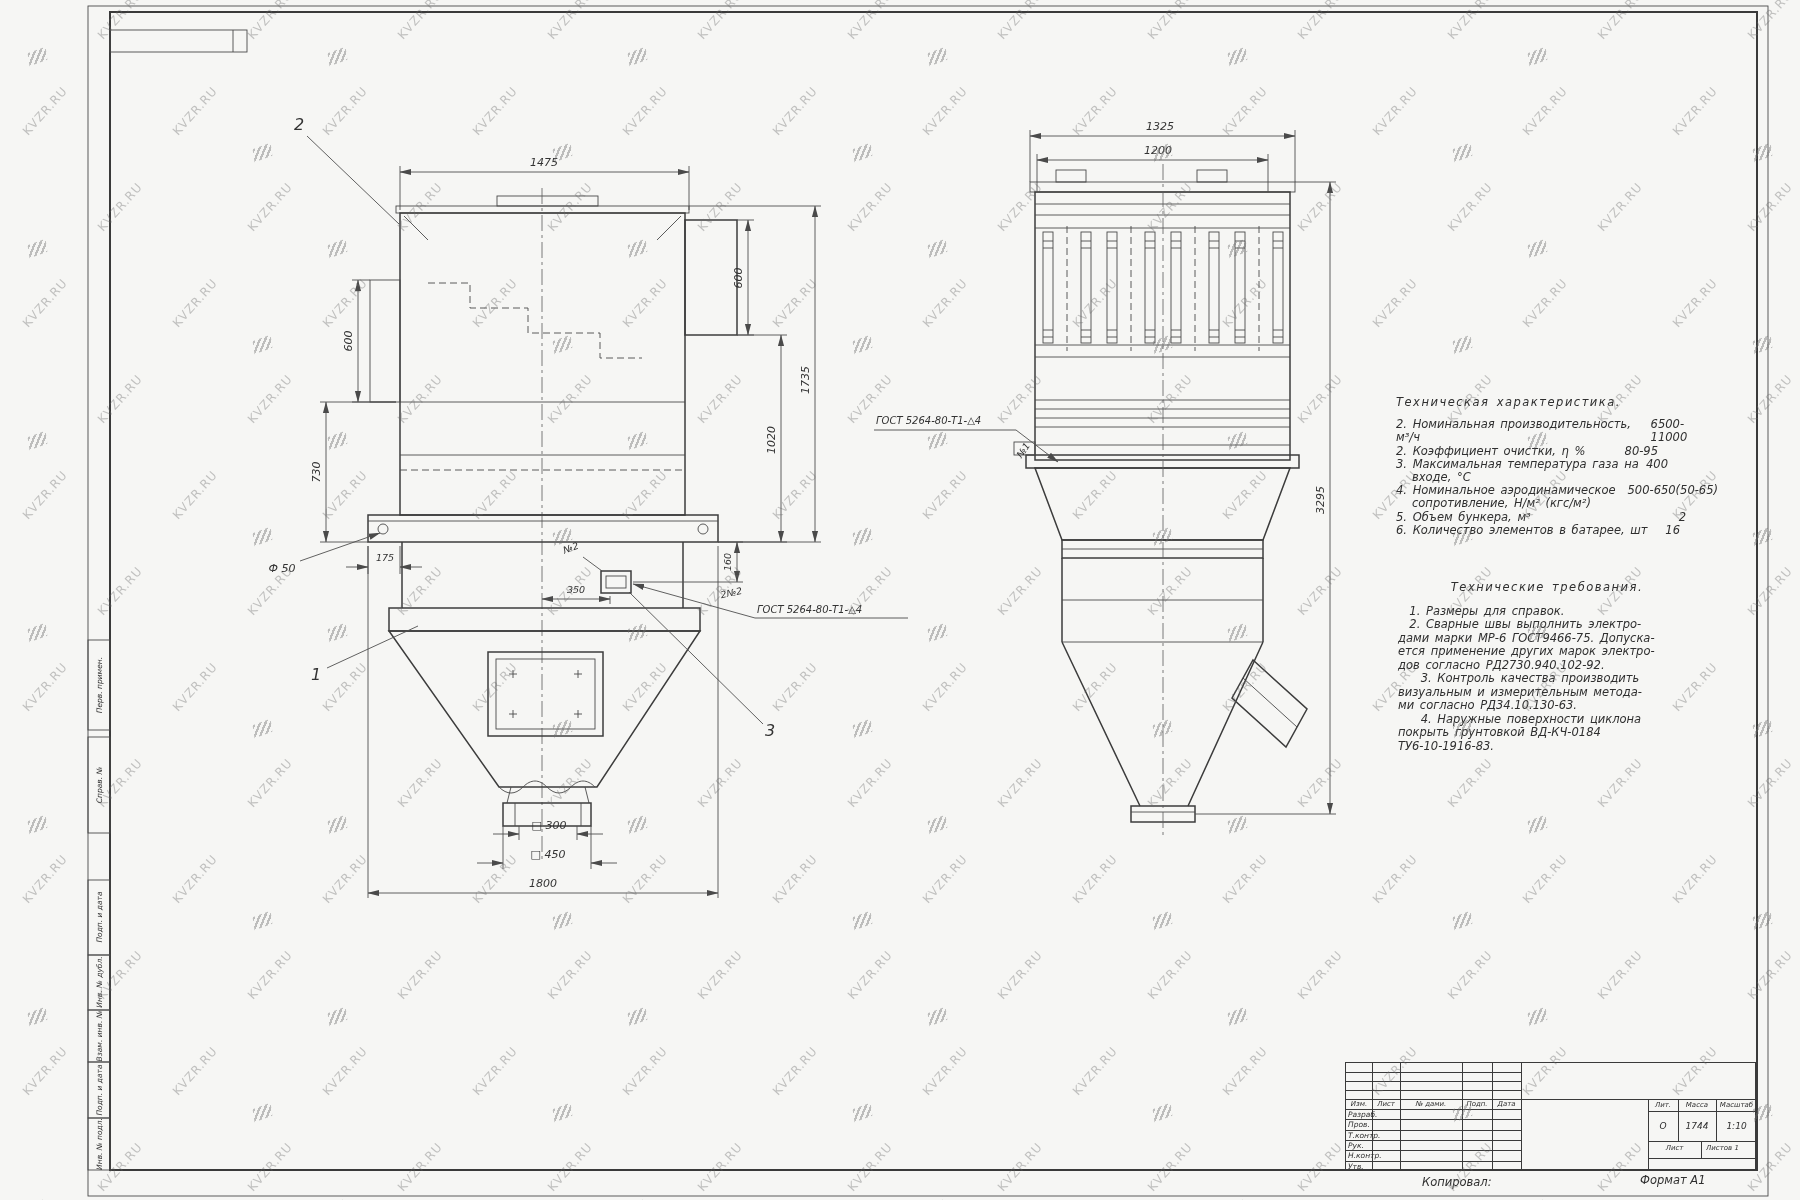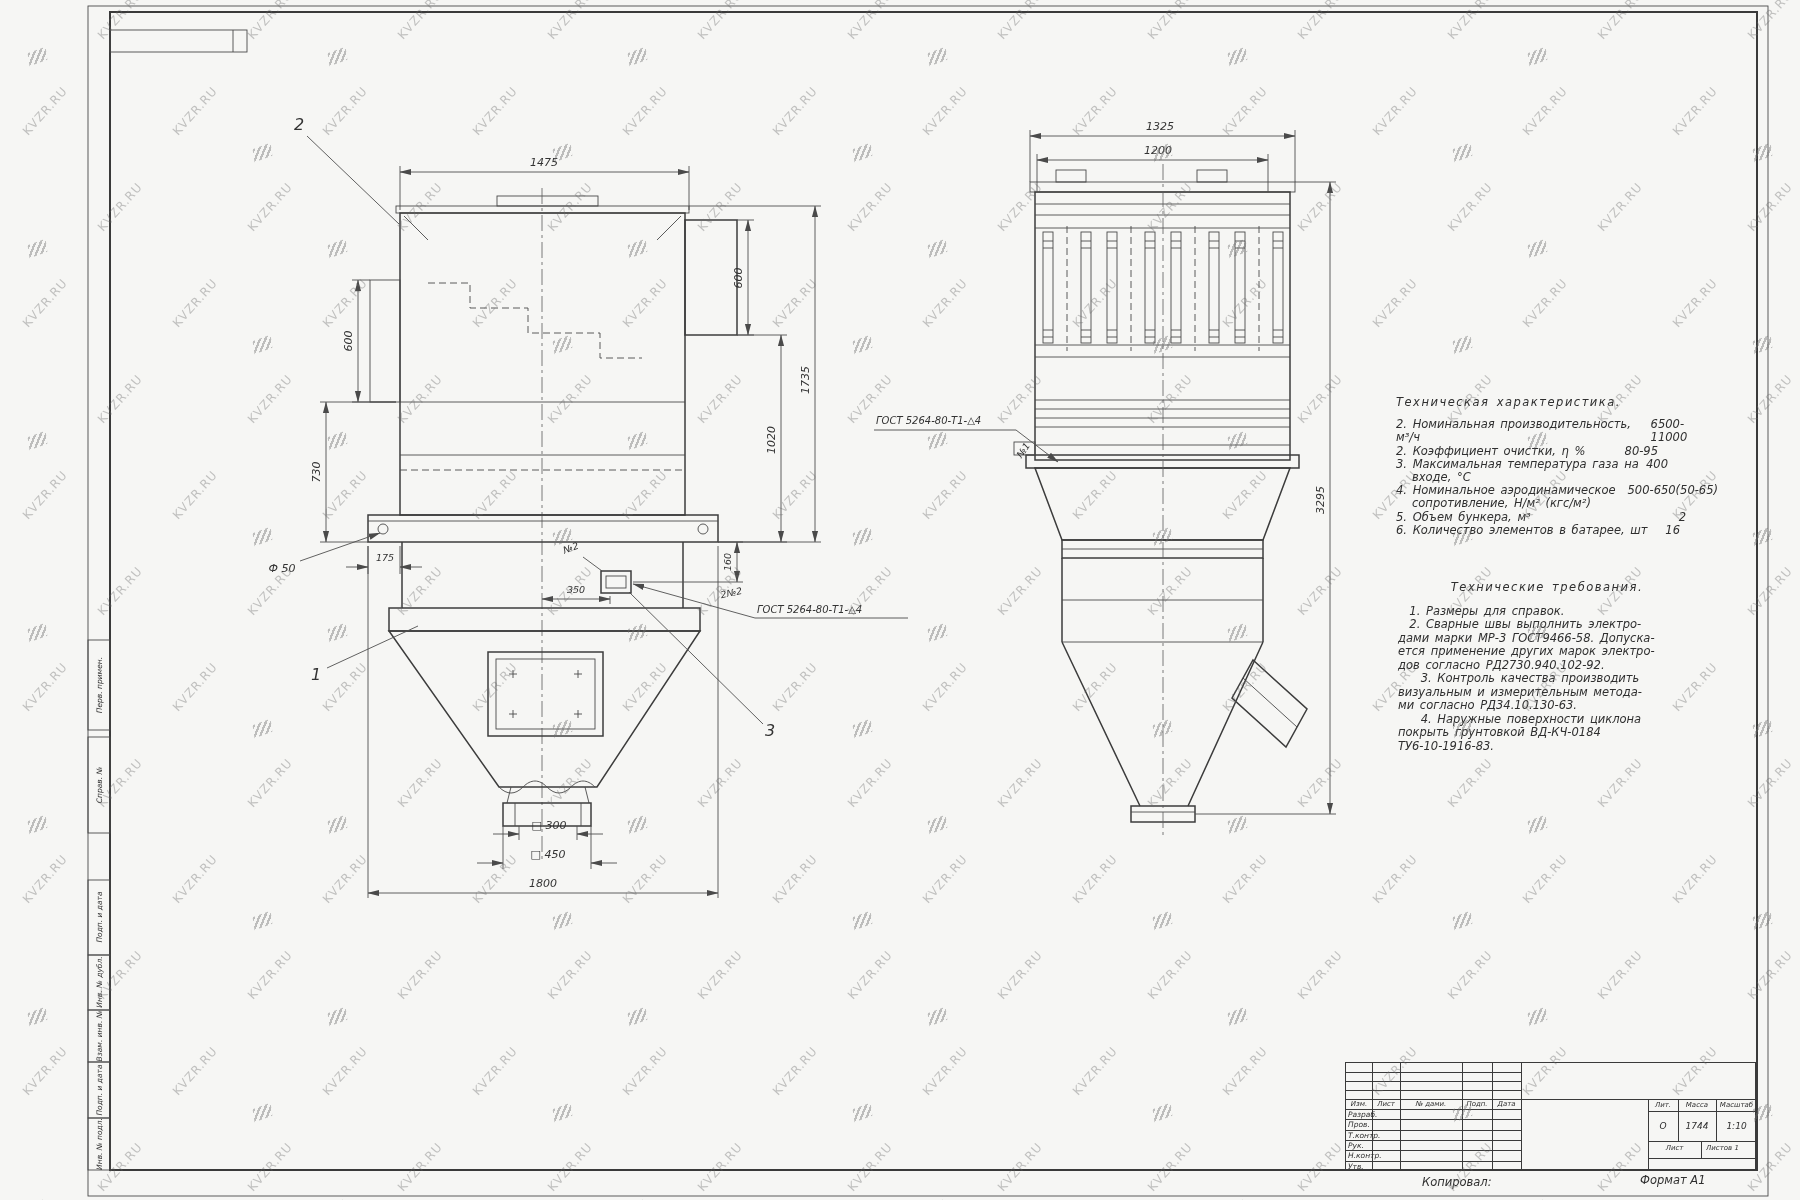--- a/index.html
+++ b/index.html
@@ -512,21 +512,21 @@
   <div class="tc-row">
       <span>6. Количество элементов в батарее, шт</span>
       <span style="padding-right:38px">16</span>
     </div>
 </div>
 
 <div id="techreqs" class="abs hand">
   <div class="tr-title">Технические требования.</div>
   <div class="tr-line">  1. Размеры для справок.</div>
   <div class="tr-line">  2. Сварные швы выполнить электро-</div>
-  <div class="tr-line">дами марки МР-3 ГОСТ9466-58. Допуска-</div>
+  <div class="tr-line">дами марки МР-6 ГОСТ9466-75. Допуска-</div>
   <div class="tr-line">ется применение других марок электро-</div>
   <div class="tr-line">дов согласно РД2730.940.102-92.</div>
   <div class="tr-line">    3. Контроль качества производить</div>
   <div class="tr-line">визуальным и измерительным метода-</div>
   <div class="tr-line">ми согласно РД34.10.130-63.</div>
   <div class="tr-line">    4. Наружные поверхности циклона</div>
   <div class="tr-line">покрыть грунтовкой ВД-КЧ-0184</div>
   <div class="tr-line">ТУ6-10-1916-83.</div>
 </div>
 

